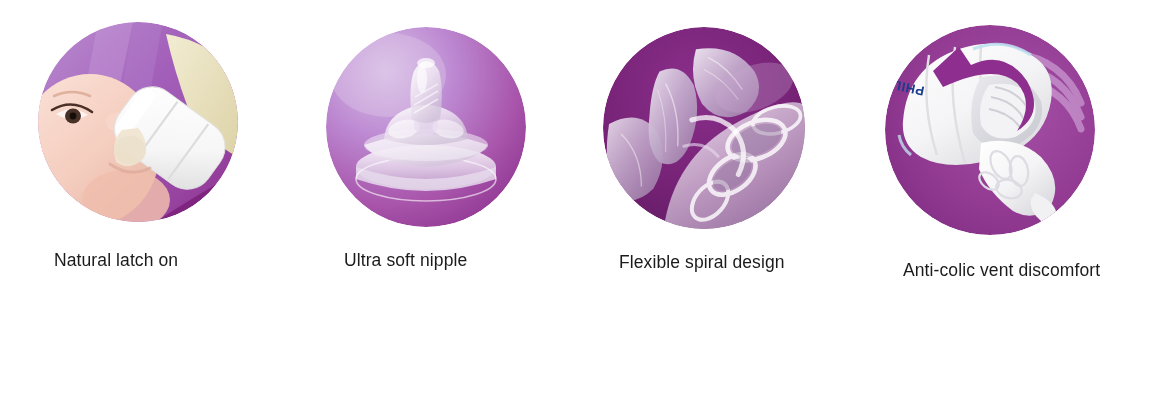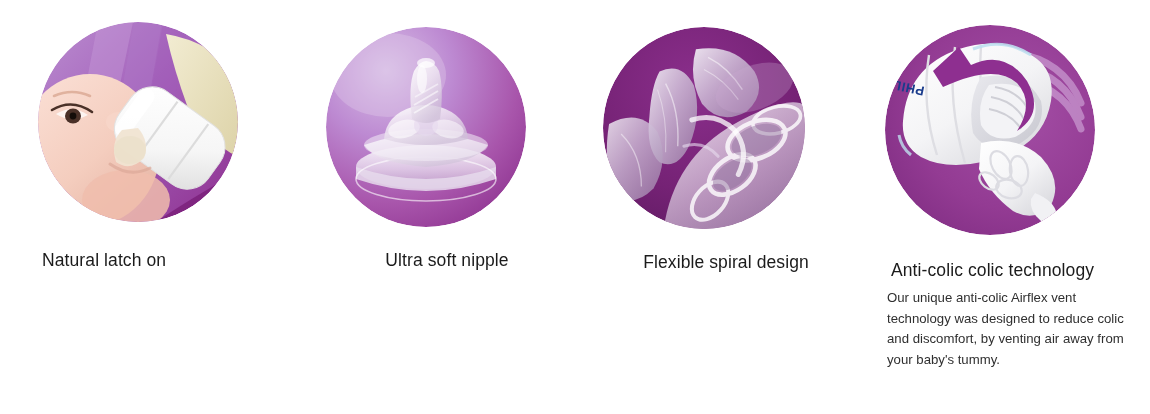--- a/index.html
+++ b/index.html
@@ -16,21 +16,21 @@
     box-sizing:border-box;
   }
   .feature-col{
     position:relative;
     width:283px;
     box-sizing:border-box;
     padding-left:38px;
     padding-top:22px;
   }
   .feature-col.col-2{padding-left:45px;}
-  .feature-col.col-3{padding-left:37px;text-align:center;}
+  .feature-col.col-3{padding-left:37px;}
   .feature-col.col-4{padding-left:38px;}
 
   
   .media{
     position:relative;
     width:200px;height:200px;
     border-radius:50%;
     overflow:hidden;
     margin-bottom:0;
   }
@@ -39,25 +39,25 @@
   .media.m4{width:210px;height:210px;margin-top:3px;margin-left:-2px;}
   .media svg{display:block;width:100%;height:100%;}
 
   
   .feature-title{
     font-size:17.5px;
     line-height:21px;
     color:#1b1b1b;
     font-weight:400;
     letter-spacing:.1px;
-    margin:4px;
+    margin:16px;
     white-space:nowrap;
   }
   .col-1 .feature-title{margin-top:28px;}
-  .col-2 .feature-title{margin-top:23px;text-align:center;}
+  .col-2 .feature-title{margin-top:23px;}
   .col-3 .feature-title{margin-top:23px;}
   .col-4 .feature-title{margin-top:25px;}
 
   .feature-body{
     font-size:13.2px;
     line-height:20.5px;
     color:#2f2f2f;
     margin:7px 0 0 0;
     width:252px;
   }
@@ -305,17 +305,16 @@
           <path d="M150 168 Q170 176 172 190 Q168 200 156 196 Q144 186 146 174 Z" fill="#f1f1f4"></path>
 
           <path d="M58 62 L48 46 L74 22 L86 40 Q120 24 142 56 Q160 88 132 106 Q150 78 132 58 Q110 38 58 62 Z" fill="#8e2f90"></path>
 
           <text x="40" y="62" fill="#1a3c8c" font-family="Liberation Sans, sans-serif" font-size="13" font-weight="bold" letter-spacing="0.6" transform="rotate(192 40 62)">PHILIPS</text>
           <path d="M88 24 Q118 12 146 30" stroke="#bfe0ef" stroke-width="3" fill="none" opacity=".9"></path>
           <path d="M14 110 Q16 122 26 130" stroke="#bfe0ef" stroke-width="3" fill="none" opacity=".8"></path>
         </g>
       </svg>
     </div>
-    <div class="feature-title">Anti-colic colic technology</div>
-    <div class="feature-body">Our unique anti-colic Airflex vent technology was designed to reduce colic and discomfort, by venting air away from your baby's tummy.</div>
+    <div class="feature-title">Anti-colic vent discomfort</div>
   </div>
 
 </div>
 
 </body></html>

